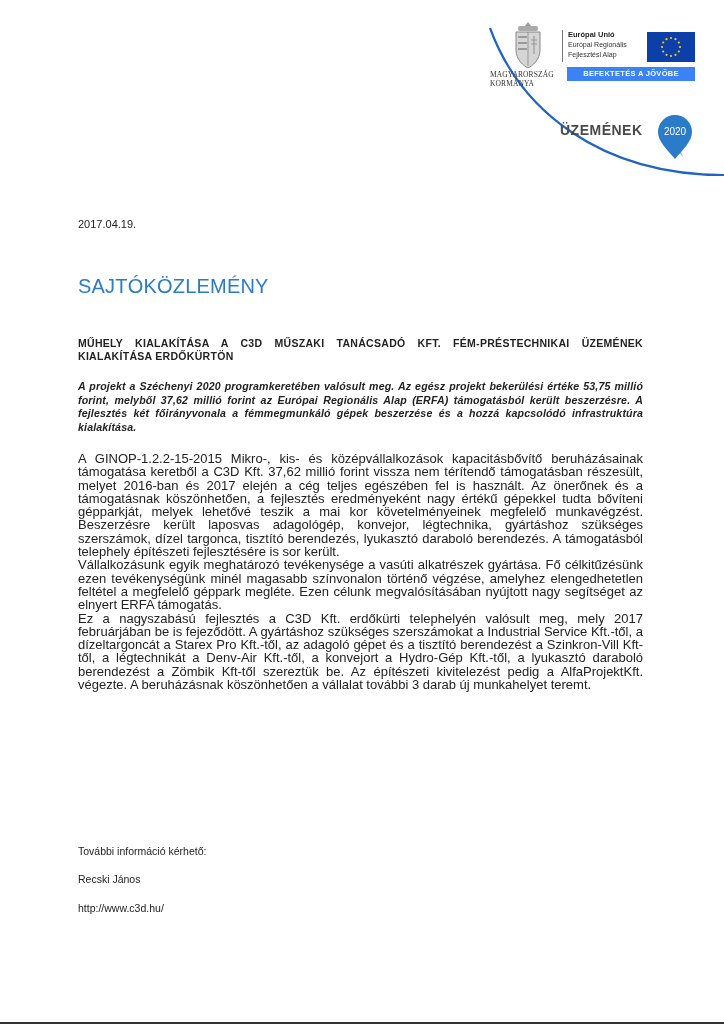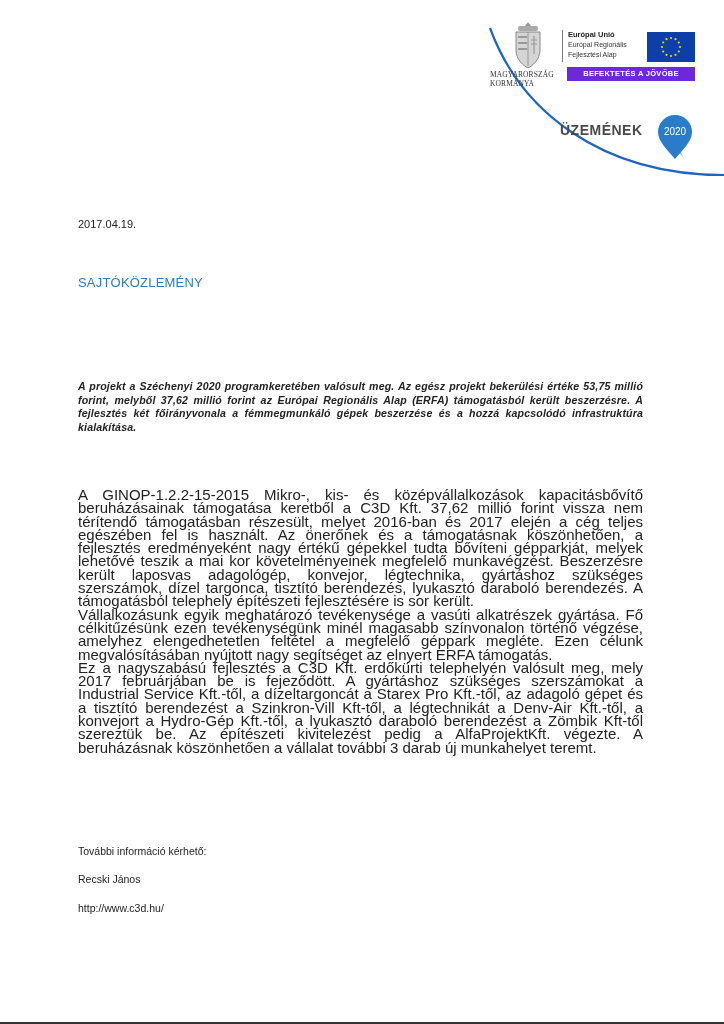--- a/index.html
+++ b/index.html
@@ -9,30 +9,30 @@
 
     
     .arc { position: absolute; left: 0; top: 0; width: 724px; height: 200px; pointer-events: none; }
     .coat { position: absolute; left: 508px; top: 20px; width: 40px; height: 50px; }
     .gov-text { position: absolute; left: 490px; top: 70px; width: 78px; text-align: left; font-family: "Liberation Serif", serif; font-size: 7.5px; line-height: 9px; color: #333; letter-spacing: 0.1px; }
     .eu-divider { position: absolute; left: 562px; top: 30px; width: 1px; height: 32px; background: #777; }
     .eu-title { position: absolute; left: 568px; top: 30px; font-size: 7.5px; font-weight: bold; color: #222; }
     .eu-line { position: absolute; left: 568px; font-size: 7px; color: #333; }
     .eu-flag { position: absolute; left: 647px; top: 32px; width: 48px; height: 30px; background: #0d3fa8; }
     .eu-flag svg { width: 48px; height: 30px; display: block; }
-    .invest-bar { position: absolute; left: 567px; top: 67px; width: 128px; height: 14px; background: #6d28d9; color: #fff; font-size: 7.5px; font-weight: bold; text-align: center; line-height: 14px; letter-spacing: 0.3px; }
+    .invest-bar { position: absolute; left: 567px; top: 67px; width: 128px; height: 14px; background: #3b82f6; color: #fff; font-size: 7.5px; font-weight: bold; text-align: center; line-height: 14px; letter-spacing: 0.3px; }
     .szechenyi { position: absolute; left: 560px; top: 122px; font-size: 14px; font-weight: bold; color: #4a4a4a; letter-spacing: 0.5px; }
     .pin { position: absolute; left: 655px; top: 113px; width: 40px; height: 48px; }
 
     
     .date { position: absolute; left: 78px; top: 218px; font-size: 11px; color: #222; }
-    .heading { position: absolute; left: 78px; top: 275px; font-size: 13px; color: #2a7bc8; letter-spacing: 0.2px; }
+    .heading { position: absolute; left: 78px; top: 275px; font-size: 20px; color: #2a7bc8; letter-spacing: 0.2px; }
     .subtitle { position: absolute; left: 78px; top: 337px; width: 565px; font-size: 10.5px; font-weight: bold; line-height: 13px; text-align: justify; color: #222; letter-spacing: 0.3px; }
     .lead { position: absolute; left: 78px; top: 380px; width: 565px; font-size: 10.6px; font-weight: bold; line-height: 13.5px; text-align: justify; color: #222; letter-spacing: 0.15px; font-style: italic; }
-    .para { position: absolute; left: 78px; width: 565px; font-size: 15px; line-height: 13.3px; text-align: justify; color: #222; margin-top: 36px; }
+    .para { position: absolute; left: 78px; width: 565px; font-size: 13px; line-height: 13.3px; text-align: justify; color: #222; }
     .para span { display: block; }
     .p1 { top: 452px; }
     .contact { position: absolute; left: 78px; font-size: 10.5px; color: #222; }
   </style>
 </head>
 <body>
 
 <div class="page">
 
   <svg class="arc" viewBox="0 0 724 200">
@@ -78,20 +78,21 @@
 
   <div class="szechenyi">ÜZEMÉNEK</div>
   <svg class="pin" viewBox="0 0 40 48">
     <path d="M22 38 l6 6 l-4 -12 z" fill="#bbb"></path>
     <path d="M20 2 a17 17 0 0 1 17 17 c0 10 -10 18 -17 27 c-7 -9 -17 -17 -17 -27 a17 17 0 0 1 17 -17 z" fill="#2a7bc8"></path>
     <text id="pin-text" x="20" y="22" text-anchor="middle" font-family="Liberation Sans, sans-serif" font-size="10" fill="#ffffff">2020</text>
   </svg>
 
   <div class="date">2017.04.19.</div>
   <div class="heading">SAJTÓKÖZLEMÉNY</div>
+  <div class="subtitle">MŰHELY KIALAKÍTÁSA A C3D MŰSZAKI TANÁCSADÓ KFT. FÉM-PRÉSTECHNIKAI ÜZEMÉNEK KIALAKÍTÁSA ERDŐKÜRTÖN</div>
   <div class="lead">A projekt a Széchenyi 2020 programkeretében valósult meg. Az egész projekt bekerülési értéke 53,75 millió forint, melyből 37,62 millió forint az Európai Regionális Alap (ERFA) támogatásból került beszerzésre. A fejlesztés két főirányvonala a fémmegmunkáló gépek beszerzése és a hozzá kapcsolódó infrastruktúra kialakítása.</div>
 
   <div class="para p1">
     <span>A GINOP-1.2.2-15-2015 Mikro-, kis- és középvállalkozások kapacitásbővítő beruházásainak támogatása keretből a C3D Kft. 37,62 millió forint vissza nem térítendő támogatásban részesült, melyet 2016-ban és 2017 elején  a cég teljes egészében fel is használt. Az önerőnek és a támogatásnak köszönhetően, a fejlesztés eredményeként nagy értékű gépekkel tudta bővíteni gépparkját, melyek lehetővé teszik a mai kor követelményeinek megfelelő munkavégzést. Beszerzésre került laposvas adagológép, konvejor, légtechnika, gyártáshoz szükséges szerszámok, dízel targonca, tisztító berendezés, lyukasztó daraboló berendezés. A támogatásból telephely építészeti fejlesztésére is sor került.</span>
     <span>Vállalkozásunk egyik meghatározó tevékenysége a vasúti alkatrészek gyártása. Fő célkitűzésünk ezen tevékenységünk minél magasabb színvonalon történő végzése, amelyhez elengedhetetlen feltétel a megfelelő géppark megléte. Ezen célunk megvalósításában nyújtott nagy segítséget az elnyert ERFA támogatás.</span>
     <span>Ez a nagyszabású fejlesztés a C3D Kft. erdőkürti telephelyén valósult meg, mely 2017 februárjában be is fejeződött. A gyártáshoz szükséges szerszámokat a Industrial Service Kft.-től, a dízeltargoncát a Starex Pro Kft.-től, az adagoló gépet és a tisztító berendezést a Szinkron-Vill Kft-től, a légtechnikát  a Denv-Air Kft.-től, a konvejort a Hydro-Gép Kft.-től, a lyukasztó daraboló berendezést a Zömbik Kft-től szereztük be. Az építészeti kivitelezést pedig a AlfaProjektKft. végezte. A beruházásnak köszönhetően a vállalat további 3 darab új munkahelyet teremt.</span>
   </div>
 
   <div class="contact" style="top:845px">További információ kérhető:</div>
   <div class="contact" style="top:873px">Recski János</div>

